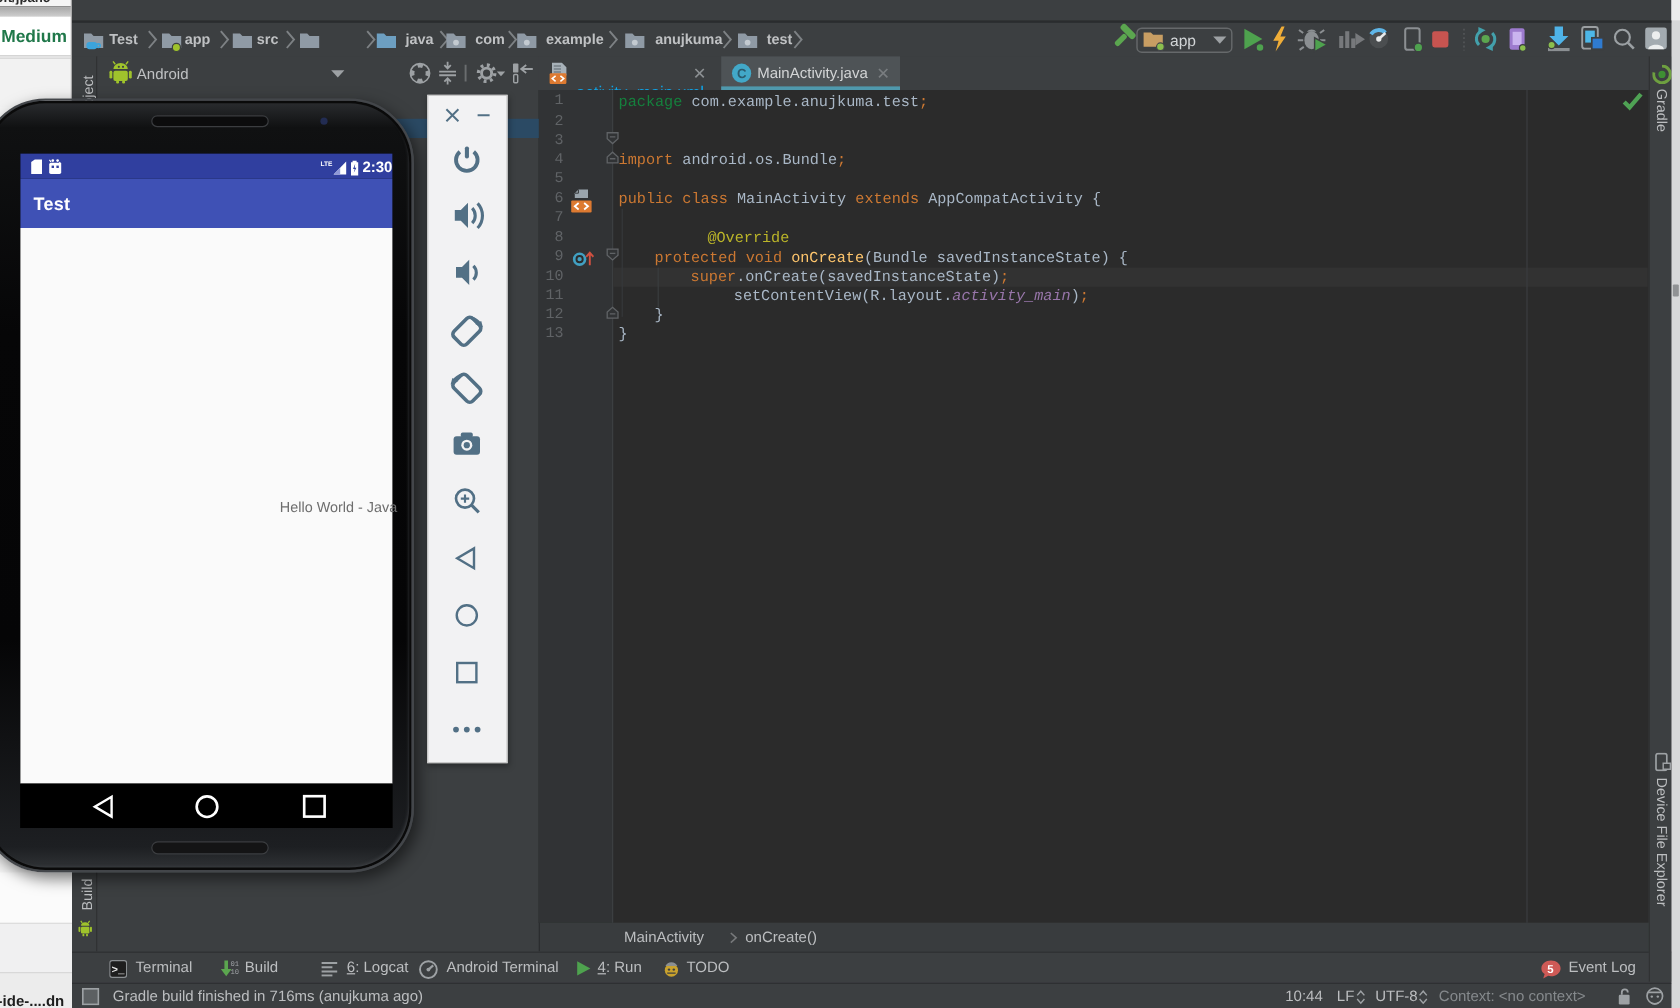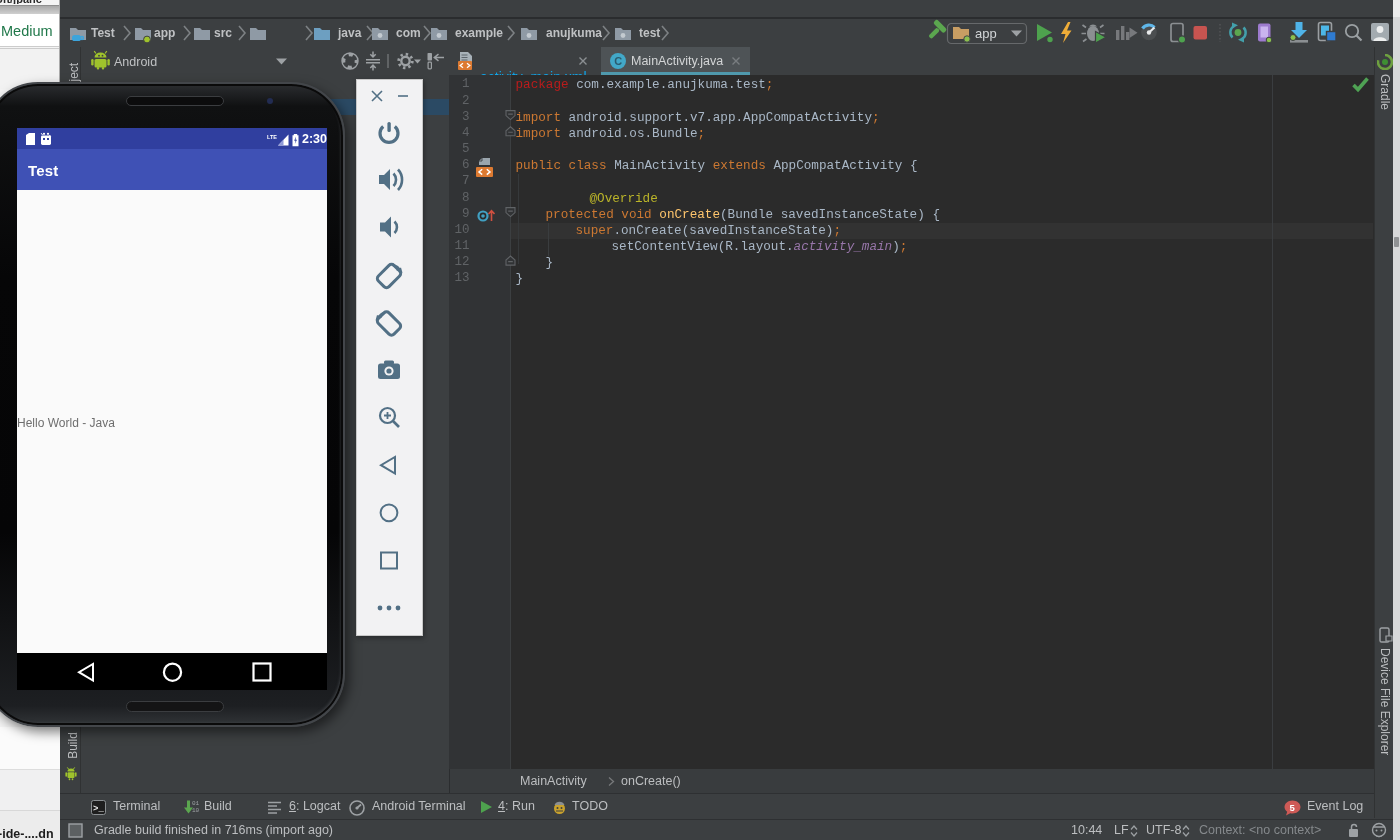--- a/index.html
+++ b/index.html
@@ -25,21 +25,21 @@
   #statusbar { position:absolute; left:60px; top:819px; width:1333px; height:21px; background:#3c3f41; border-top:1px solid #2e3032; }
 </style>
 </head>
 <body>
 <div id="desktop">
 
   <div class="abs" id="bgleft" style="left:0;top:0;width:60px;height:840px;background:#f4f4f4;">
     <div class="abs sans" style="left:-4px;top:-7px;width:70px;font-size:11px;font-weight:bold;color:#2a2a2a;overflow:hidden;height:11px;">oft/jpanc</div>
     <div class="abs" style="left:0;top:4.5px;width:59px;height:9px;background:linear-gradient(#a8a8a8,#cfcfcf);border-top:1px solid #8f8f8f;"></div>
     <div class="abs" style="left:0;top:13.5px;width:59px;height:32px;background:#ffffff;"></div>
-    <div class="abs sans" style="left:1px;top:23px;font-size:14.5px;font-weight:normal;color:#20784a;">Medium</div>
+    <div class="abs sans" style="left:1px;top:23px;font-size:14.5px;font-weight:bold;color:#20784a;">Medium</div>
     <div class="abs" style="left:0;top:45.5px;width:59px;height:1px;background:#cccccc;"></div>
     <div class="abs" style="left:0;top:47.5px;width:59px;height:1px;background:#cccccc;"></div>
     <div class="abs" style="left:0;top:48.5px;width:59px;height:40px;background:#f2f2f2;"></div>
     <div class="abs" style="left:59px;top:0;width:1px;height:90px;background:#aaaaaa;"></div>
     <div class="abs" style="left:0;top:727px;width:60px;height:42px;background:#fbfbfb;"></div>
     <div class="abs" style="left:0;top:769px;width:60px;height:41px;background:#f0f0f1;border-top:1px solid #dddddd;"></div>
     <div class="abs" style="left:0;top:810px;width:60px;height:30px;background:#ececec;border-top:1px solid #d8d8d8;"></div>
     <div class="abs sans" style="left:-2px;top:827px;font-size:12.5px;font-weight:bold;color:#1d1d1d;white-space:nowrap;">-ide-....dn</div>
   </div>
 
@@ -261,22 +261,21 @@
   <svg id="folds" class="abs" style="left:504px;top:76px;" width="14" height="200" viewBox="0 0 14 200">
     <g fill="#313335" stroke="#606366" stroke-width="1.1">
       <path d="M2 34.6 h9 v5 l-4.5 4 l-4.5 -4 z"></path>
       <path d="M2 59.8 v-5 l4.5 -4 l4.5 4 v5 z"></path>
       <path d="M2 131.6 h9 v5 l-4.5 4 l-4.5 -4 z"></path>
       <path d="M2 189.1 v-5 l4.5 -4 l4.5 4 v5 z"></path>
       <path d="M4.2 38.1 h4.6 M4.2 56.3 h4.6 M4.2 135.1 h4.6 M4.2 185.6 h4.6" fill="none"></path>
     </g>
   </svg>
   <div id="code" class="mono abs" style="left:515.5px;top:76px;width:860px;font-size:12.65px;color:#a9b7c6;white-space:pre;">
-    <div class="abs" style="top:1.3px;"><i style="color:#b91c1c;font-style:normal;text-align:center;">package </i>com.example.anujkuma.test<i style="color:#cc7832;font-style:normal;">;</i></div>
-    <div class="abs" style="top:33.6px;"><i style="color:#cc7832;font-style:normal;">import </i>android.support.v7.app.AppCompatActivity<i style="color:#cc7832;font-style:normal;">;</i></div>
+    <div class="abs" style="top:1.3px;"><i style="color:#15803d;font-style:normal;text-align:center;">package </i>com.example.anujkuma.test<i style="color:#cc7832;font-style:normal;">;</i></div>
     <div class="abs" style="top:49.8px;"><i style="color:#cc7832;font-style:normal;">import </i>android.os.Bundle<i style="color:#cc7832;font-style:normal;">;</i></div>
     <div class="abs" style="top:82.1px;"><i style="color:#cc7832;font-style:normal;">public class </i>MainActivity <i style="color:#cc7832;font-style:normal;">extends </i>AppCompatActivity {</div>
     <div class="abs" style="top:114.5px;left:30px;color:#bbb529;padding-left:44px;">@Override</div>
     <div class="abs" style="top:130.6px;left:30px;"><i style="color:#cc7832;font-style:normal;">protected void </i><i style="color:#ffc66d;font-style:normal;">onCreate</i>(Bundle savedInstanceState) {</div>
     <div class="abs" style="top:146.8px;left:60px;"><i style="color:#cc7832;font-style:normal;">super</i>.onCreate(savedInstanceState)<i style="color:#cc7832;font-style:normal;">;</i></div>
     <div class="abs" style="top:163.0px;left:60px;margin-left:36px;">setContentView(R.layout.<i style="color:#9876aa;">activity_main</i>)<i style="color:#cc7832;font-style:normal;">;</i></div>
     <div class="abs" style="top:179.1px;left:30px;">}</div>
     <div class="abs" style="top:195.3px;">}</div>
   </div>
   <div id="crumbs2">
@@ -323,21 +322,21 @@
     <svg class="abs" style="left:1224px;top:6px;" width="17" height="16" viewBox="0 0 17 16">
       <path d="M8.5 0.5 c4.4 0 8 2.9 8 6.5 c0 3.6 -3.6 6.5 -8 6.5 c-0.8 0 -1.6 -0.1 -2.3 -0.3 L2 15.5 l1.2 -3.8 C1.5 10.5 0.5 8.9 0.5 7 C0.5 3.4 4.1 0.5 8.5 0.5 z" fill="#ce5a56"></path>
       <text x="5.4" y="11" font-size="9.5" font-weight="bold" fill="#ffffff" font-family="Liberation Sans">5</text>
     </svg>
     <span class="abs sans" style="left:1247px;top:5px;font-size:12.5px;color:#bcbec0;">Event Log</span>
   </div>
   <div id="statusbar">
     <svg class="abs" style="left:8px;top:3px;" width="15" height="15" viewBox="0 0 15 15">
       <rect x="1" y="1" width="13" height="13" fill="#5c6062" stroke="#9da1a4" stroke-width="1.4"></rect>
     </svg>
-    <span class="abs sans" style="left:34px;top:3px;font-size:12.5px;color:#bcbec0;">Gradle build finished in 716ms (import ago)</span>
+    <span class="abs sans" style="left:34px;top:3px;font-size:12.5px;color:#bcbec0;">Gradle build finished in 716ms (anujkuma ago)</span>
     <span class="abs sans" style="left:1011px;top:3px;font-size:12.5px;color:#bcbec0;">10:44</span>
     <span class="abs sans" style="left:1054px;top:3px;font-size:12.5px;color:#bcbec0;">LF</span>
     <svg class="abs" style="left:1070px;top:5px;" width="8" height="12" viewBox="0 0 8 12">
         <path d="M1 4.5 L4 1 L7 4.5 M1 7.5 L4 11 L7 7.5" fill="none" stroke="#9da1a4" stroke-width="1.2"></path>
       </svg>
     <span class="abs sans" style="left:1086px;top:3px;font-size:12.5px;color:#bcbec0;">UTF-8</span>
     <svg class="abs" style="left:1122px;top:5px;" width="8" height="12" viewBox="0 0 8 12">
         <path d="M1 4.5 L4 1 L7 4.5 M1 7.5 L4 11 L7 7.5" fill="none" stroke="#9da1a4" stroke-width="1.2"></path>
       </svg>
     <span class="abs sans" style="left:1139px;top:3px;font-size:12.5px;color:#85898c;">Context: &lt;no context&gt;</span>
@@ -402,21 +401,21 @@
         <path d="M11 12.5 L16.5 12.5 L16.5 6.8 Z" fill="#8d98d8"></path>
       </svg>
       <svg class="abs" style="left:274px;top:4.5px;" width="9" height="14" viewBox="0 0 9 14">
         <path d="M2.8 2.3 h3.4 v-1.4 h-3.4 z M1.5 2.3 h6 v11 h-6 z" fill="#fff"></path>
         <path d="M5 3.5 L3.2 7.8 h1.4 L3.8 11 L6 6.8 h-1.4 z" fill="#303f9f"></path>
       </svg>
       <span class="abs sans" style="left:285px;top:3.5px;font-size:12.5px;font-weight:bold;color:#fff;">2:30</span>
 
       <span class="abs sans" style="left:11px;top:34px;font-size:15px;font-weight:bold;color:#fff;letter-spacing:0.2px;">Test</span>
 
-      <span class="abs sans" style="left:0;top:288px;width:314px;text-align:left;font-size:12px;color:#6e6e6e;">Hello World - Java</span>
+      <span class="abs sans" style="left:0;top:288px;width:314px;text-align:right;font-size:12px;color:#6e6e6e;">Hello World - Java</span>
 
       <svg class="abs" style="left:0px;top:530px;" width="310" height="28" viewBox="0 0 310 28">
         <path d="M76 6 L76 22.5 L62 14.2 Z" fill="none" stroke="#fff" stroke-width="2"></path>
         <circle cx="155.5" cy="14.2" r="8.6" fill="none" stroke="#fff" stroke-width="2.2"></circle>
         <rect x="236.5" y="5.5" width="17" height="17" fill="none" stroke="#fff" stroke-width="2.2"></rect>
       </svg>
     </div>
   </div>
 
   <div id="emupanel" class="abs" style="left:356px;top:79px;width:67px;height:557px;background:#f2f2f3;border:1px solid #c8c8c8;box-shadow:1px 2px 5px rgba(0,0,0,0.35);">

